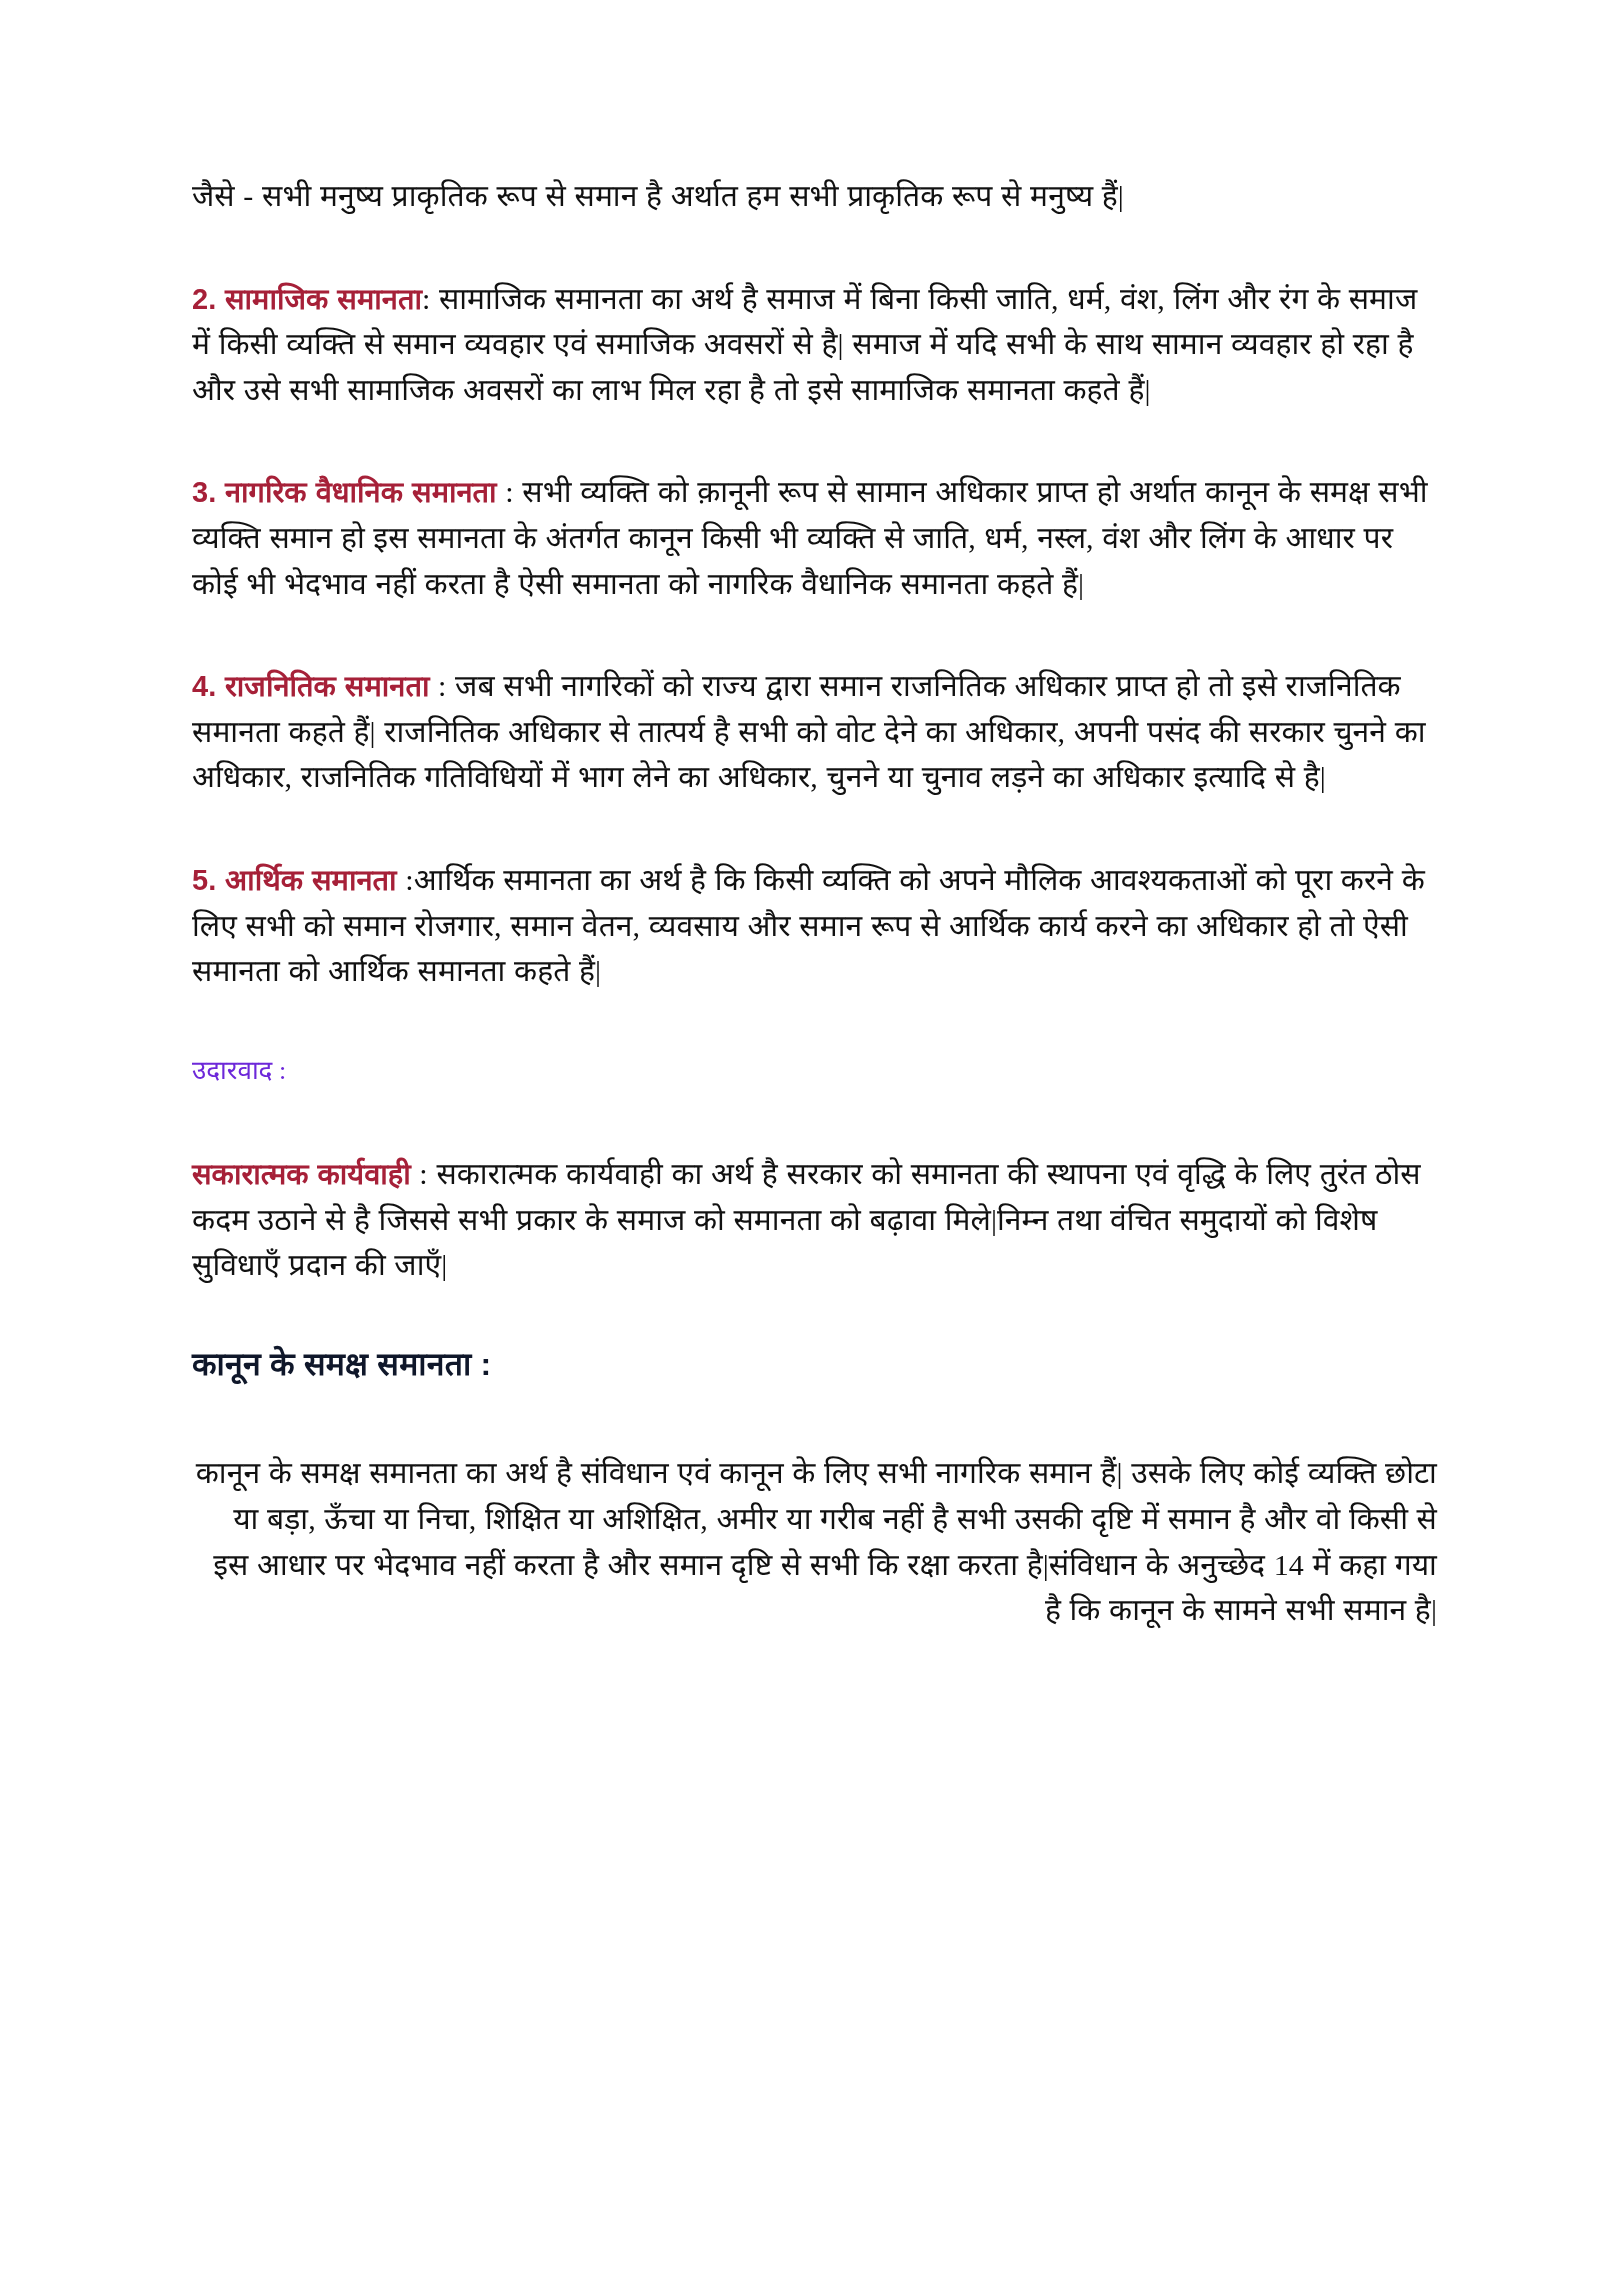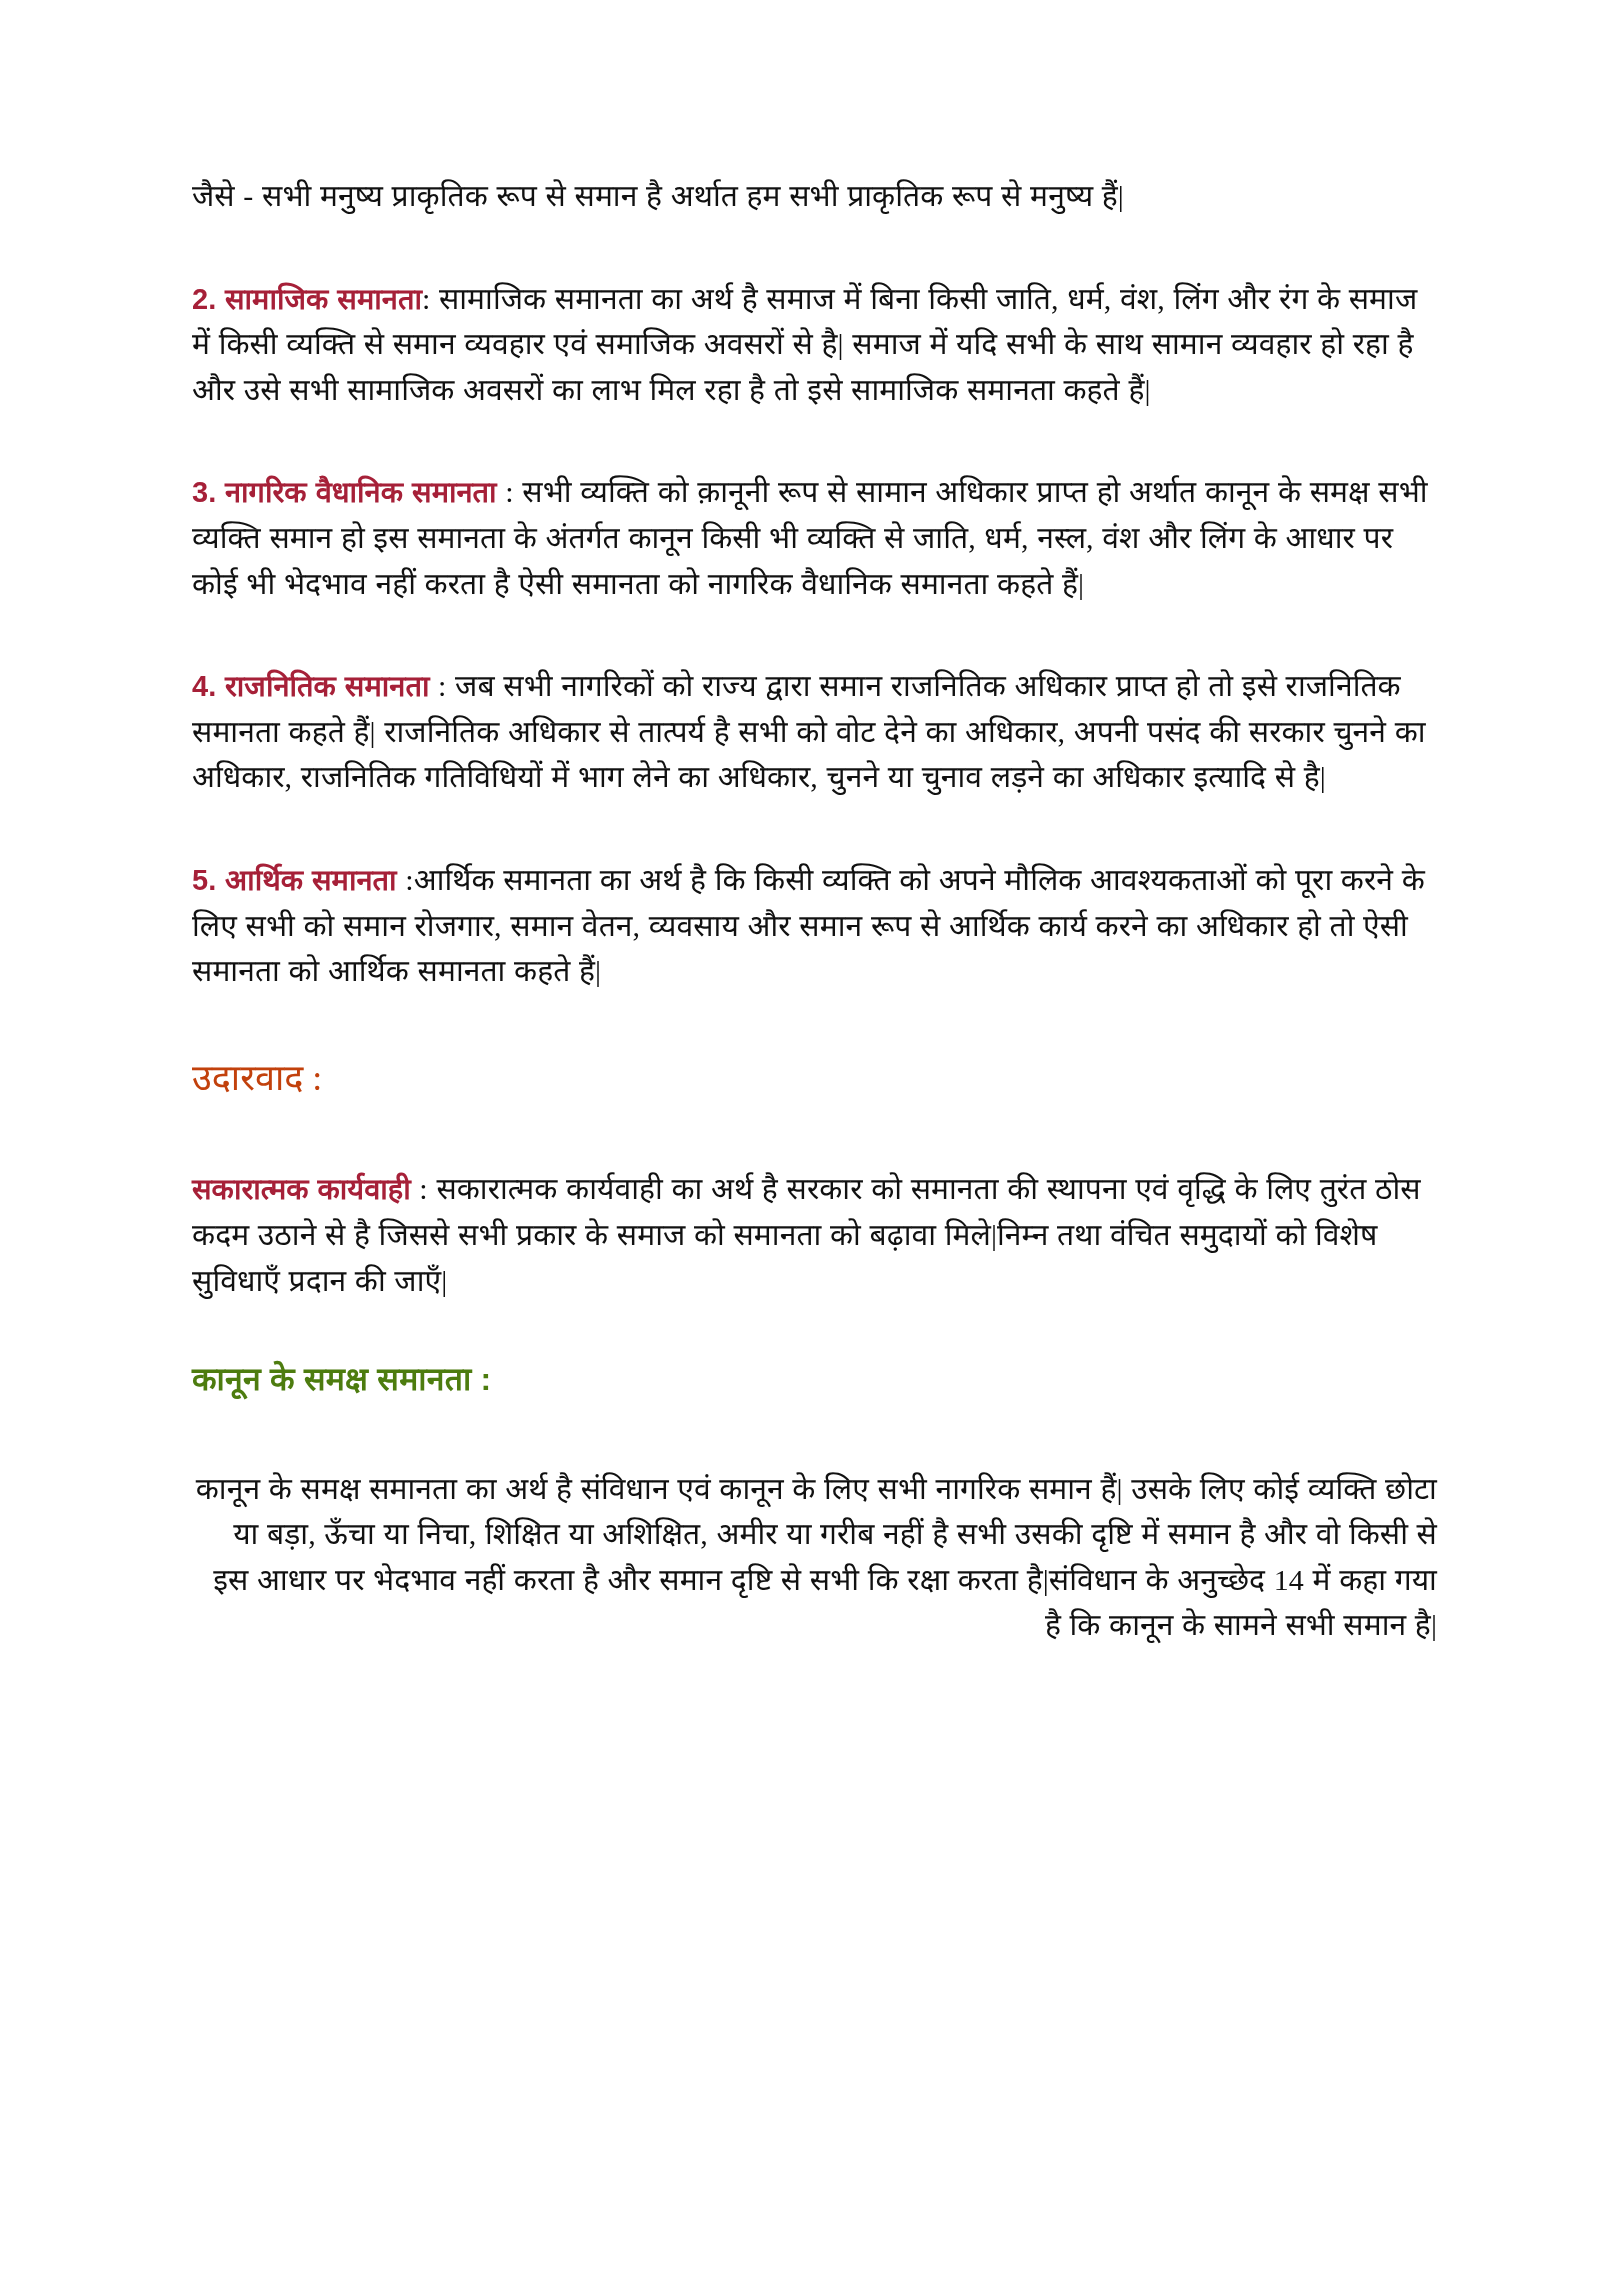--- a/index.html
+++ b/index.html
@@ -62,29 +62,29 @@
   
   .num {
     color: #A62038;
     font-weight: bold;
     font-family: "Liberation Sans", "DejaVu Sans", sans-serif;
     font-size: 29px;
   }
 
   
   .plain-label {
-    font-size: 36px;
+    font-size: 26px;
     line-height: 1.52;
-    color: #c2410c;
+    color: #6d28d9;
     margin: 0 0 61px 0;
   }
 
   
   .section-heading {
-    color: #4d7c0f;
+    color: #0f172a;
     font-weight: bold;
     font-family: "Liberation Sans", "DejaVu Sans", sans-serif;
     font-size: 32px;
     line-height: 1.45;
     margin: 0 0 63px 0;
     letter-spacing: 0.2px;
   }
 
   .body-text {
     color: #111111;

